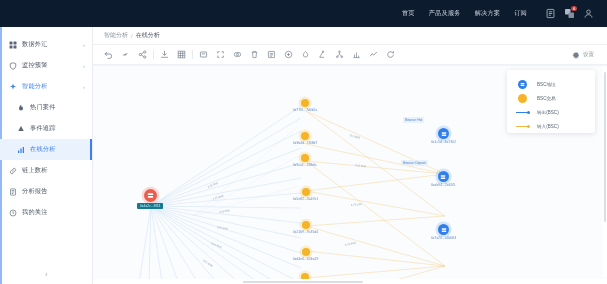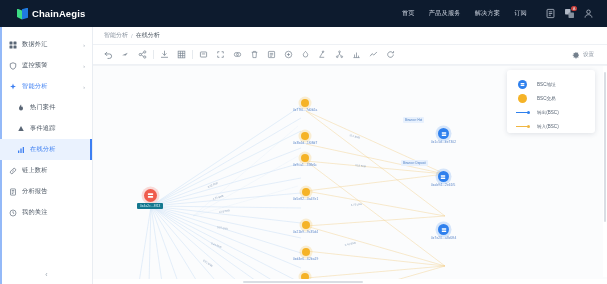--- a/index.html
+++ b/index.html
@@ -124,27 +124,20 @@
     background:#fff; }
   .hscroll i { position:absolute; left:150px; top:1.5px; width:120px; height:2px;
     background:#d9dee4; border-radius:2px; display:block; }
 </style>
 </head>
 <body>
 
 <div id="app">
 
   <div class="topnav">
-    <div class="logo-wrap">
-      <span class="logo-mark">
-        <i class="l1"></i>
-          <i class="l2"></i>
-      </span>
-      <span class="logo-text">ChainAegis</span>
-    </div>
     <div class="nav-right">
       <span class="nav-link">首页</span>
       <span class="nav-link">产品及服务</span>
       <span class="nav-link">解决方案</span>
       <span class="nav-link">订阅</span>
       <div class="nav-icons">
         <span class="nv-ic">
           <svg width="11" height="11" viewBox="0 0 16 16" fill="none" stroke="#cfd6e2" stroke-width="1.2">
             <rect x="3" y="2" width="10" height="12" rx="1"></rect>
               <path d="M5.5 5.5h5M5.5 8h5M5.5 10.5h3"></path>

